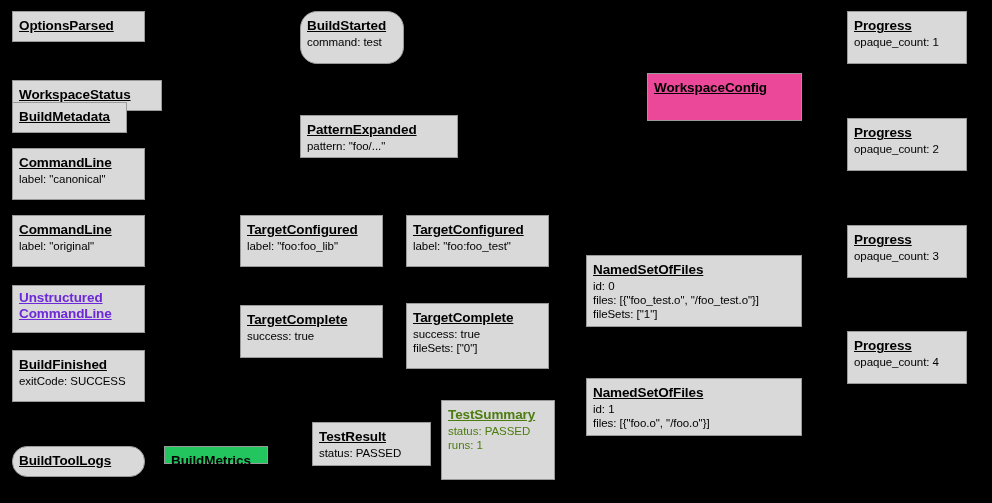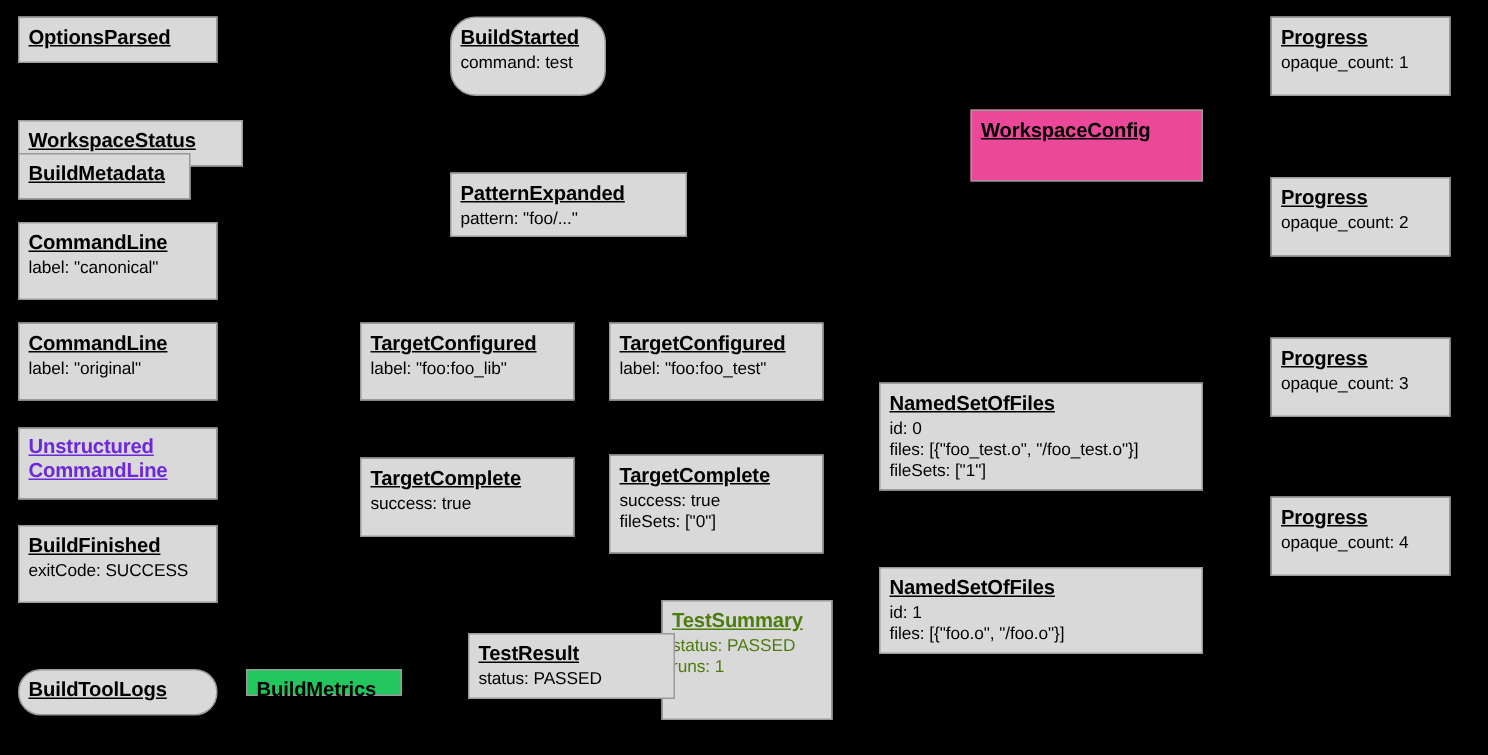--- a/index.html
+++ b/index.html
@@ -123,21 +123,21 @@
     <div class="node" style="left: 586px; top: 378px; width: 216px; height: 58px; background: rgb(217, 217, 217); border-color: rgb(154, 154, 154); color: rgb(0, 0, 0);">
       <div><span class="node-title">NamedSetOfFiles</span></div>
       <div class="node-fields">id: 1
 files: [{"foo.o", "/foo.o"}]</div>
     </div>
     <div class="node" style="left: 441px; top: 400px; width: 114px; height: 80px; background: rgb(217, 217, 217); border-color: rgb(154, 154, 154); color: #4d7c0f;">
       <div><span class="node-title">TestSummary</span></div>
       <div class="node-fields">status: PASSED
 runs: 1</div>
     </div>
-    <div class="node" style="left: 312px; top: 422px; width: 138px; height: 44px; background: rgb(217, 217, 217); border-color: rgb(154, 154, 154); color: rgb(0, 0, 0);">
+    <div class="node" style="left: 312px; top: 422px; width: 119px; height: 44px; background: rgb(217, 217, 217); border-color: rgb(154, 154, 154); color: rgb(0, 0, 0);">
       <div><span class="node-title">TestResult</span></div>
       <div class="node-fields">status: PASSED</div>
     </div>
     <div class="node" style="left: 12px; top: 446px; width: 133px; height: 31px; background: rgb(217, 217, 217); border-color: rgb(154, 154, 154); color: rgb(0, 0, 0); border-radius: 15px;">
       <div><span class="node-title">BuildToolLogs</span></div>
     </div>
     <div class="node" style="left: 164px; top: 446px; width: 104px; height: 18px; background: #22c55e; border-color: rgb(154, 154, 154); color: rgb(0, 0, 0);">
       <div><span class="node-title">BuildMetrics</span></div>
     </div>
   </div>

